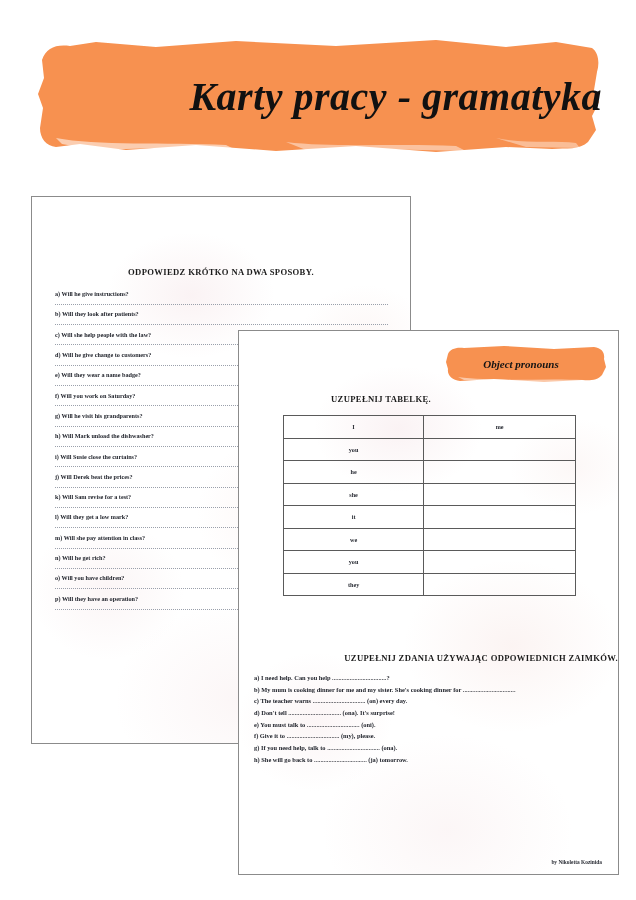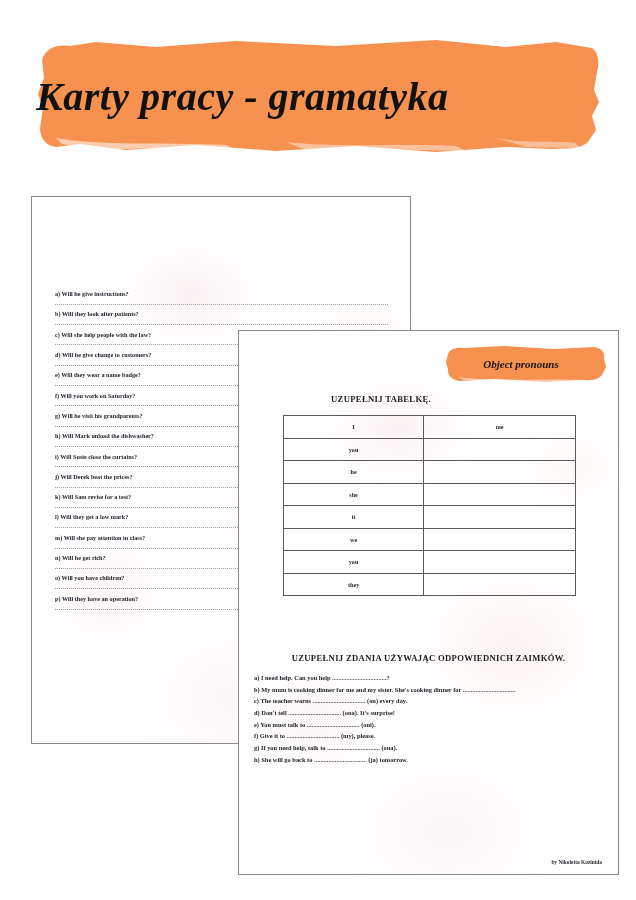--- a/index.html
+++ b/index.html
@@ -31,21 +31,21 @@
     width: 100%;
     height: 100%;
     display: block;
   }
   #main-title {
     position: absolute;
     left: 0;
     right: 0;
     top: 50%;
     transform: translateY(-52%);
-    text-align: left;
+    text-align: right;
     font-family: "Liberation Serif", serif;
     font-style: italic;
     font-weight: 700;
     font-size: 40px;
     color: #111111;
     letter-spacing: 0.5px;
     white-space: nowrap;
   }
 
   
@@ -211,20 +211,21 @@
     </svg>
   </div>
   <div id="main-title">Karty pracy - gramatyka</div>
 </div>
 
 <div class="page" id="page-future-simple">
   <div class="paper-texture"></div>
   <div class="content">
 
 
+    <div class="instruction" style="left:0; right:0; top:70px; text-align:center;">ODPOWIEDZ KRÓTKO NA DWA SPOSOBY.</div>
 
     <div id="fs-questions">
       <div class="q-item">
         <div class="q-text">a) Will he give instructions?</div>
         <div class="q-line"></div>
       </div>
       <div class="q-item">
         <div class="q-text">b) Will they look after patients?</div>
         <div class="q-line"></div>
       </div>
@@ -334,21 +335,21 @@
           <td class="col-left">you</td>
           <td class="col-right"></td>
         </tr>
         <tr>
           <td class="col-left">they</td>
           <td class="col-right"></td>
         </tr>
       </tbody>
     </table>
 
-    <div class="instruction" style="left:0; right:0; top:322px; text-align:center;">UZUPEŁNIJ ZDANIA UŻYWAJĄC ODPOWIEDNICH ZAIMKÓW.</div>
+    <div class="instruction" style="left:0; right:0; top:322px; text-align:right;">UZUPEŁNIJ ZDANIA UŻYWAJĄC ODPOWIEDNICH ZAIMKÓW.</div>
 
     <div id="op-sentences">
       <div class="s-item">a) I need help. Can you help ..................................?</div>
       <div class="s-item">b) My mum is cooking dinner for me and my sister. She's cooking dinner for .................................</div>
       <div class="s-item">c) The teacher warns ................................. (on) every day.</div>
       <div class="s-item">d) Don't tell ................................. (ona). It's surprise!</div>
       <div class="s-item">e) You must talk to ................................. (oni).</div>
       <div class="s-item">f) Give it to ................................. (my), please.</div>
       <div class="s-item">g) If you need help, talk to ................................. (ona).</div>
       <div class="s-item">h) She will go back to ................................. (ja) tomorrow.</div>

